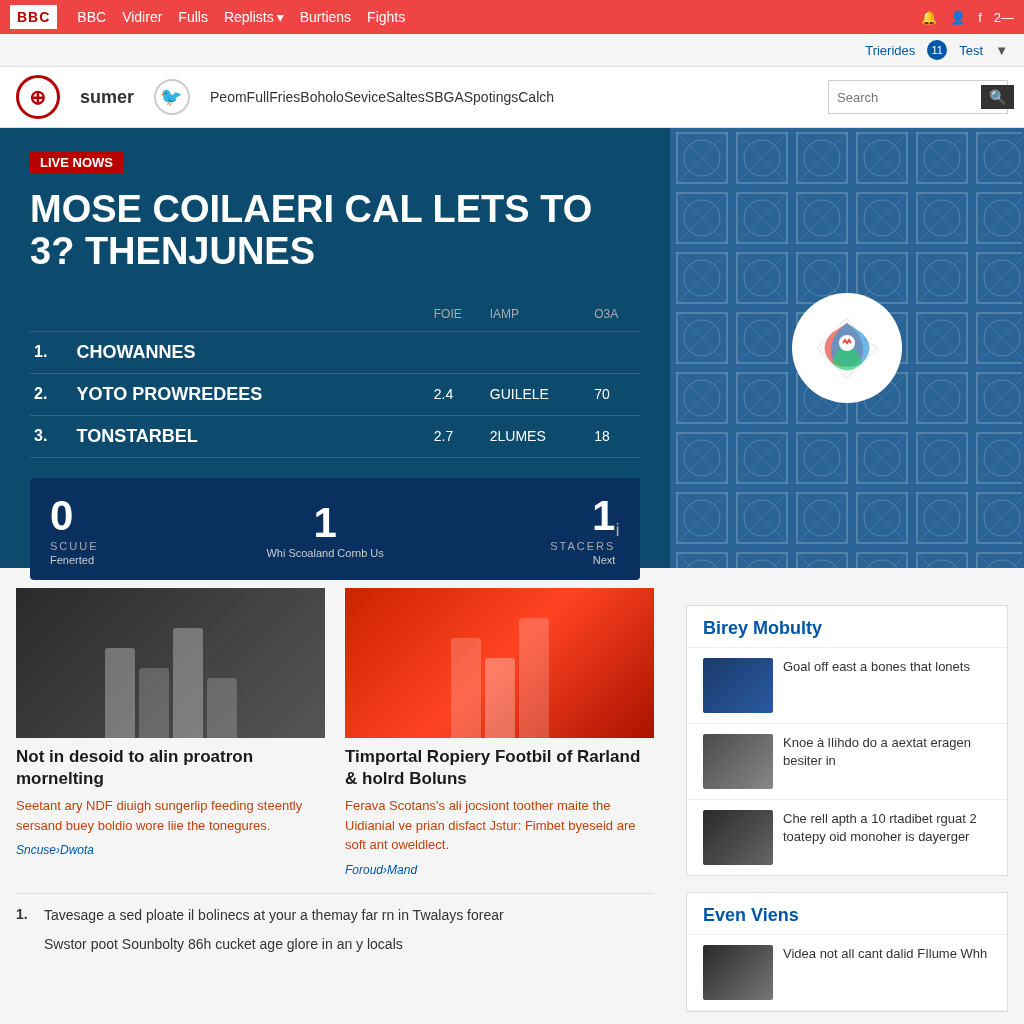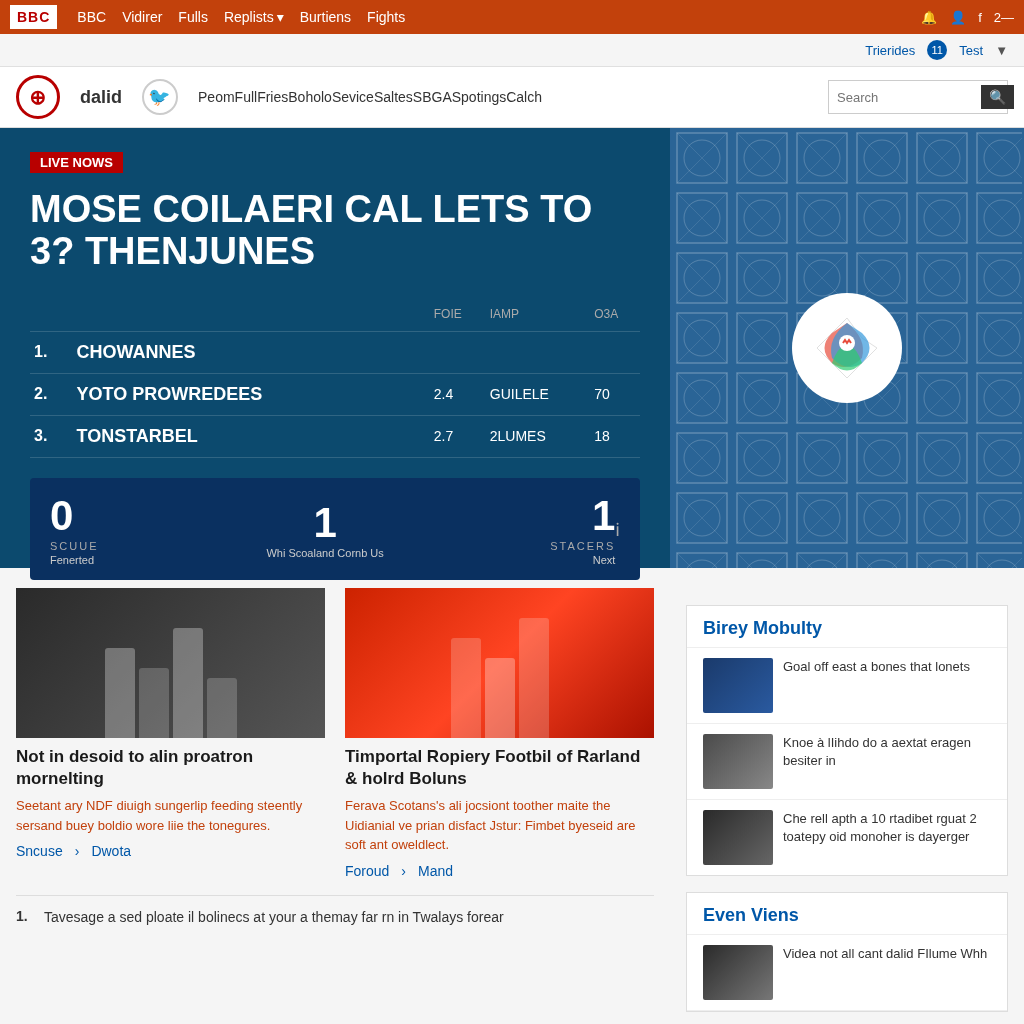--- a/index.html
+++ b/index.html
@@ -1,20 +1,20 @@
 <!DOCTYPE html>
 <html><head>
   <meta charset="utf-8">
   <style>
     * { margin: 0; padding: 0; box-sizing: border-box; }
     body { font-family: Arial, Helvetica, sans-serif; font-size: 14px; background: #f5f5f5; width: 1024px; }
 
     
     .top-bar {
-      background: #c2410c;
+      background: #ef4444;
       color: white;
       display: flex;
       align-items: center;
       padding: 0 10px;
       height: 34px;
       gap: 16px;
     }
     .bbc-logo {
       background: white;
       color: #b80000;
@@ -306,22 +306,22 @@
       line-height: 1.3;
     }
     .article-text {
       font-size: 13px;
       color: #c2410c;
       line-height: 1.5;
       margin-bottom: 8px;
     }
     .article-tags {
       display: flex;
-      gap: 12px;
-      font-size: 14px;
+      font-size: 12px;
+      font-style: italic;
     }
     .article-tags a {
       color: #0057a8;
       text-decoration: none;
     }
     .article-tags span {
       color: #0057a8;
     }
     .numbered-list {
       border-top: 1px solid #ddd;
@@ -448,21 +448,21 @@
   <a href="#">Trierides</a>
   <span style="background:#0057a8;color:white;border-radius:50%;width:20px;height:20px;display:inline-flex;align-items:center;justify-content:center;font-size:11px;">11</span>
   <a href="#">Test</a>
   <span>▼</span>
 </div>
 
 <div class="sub-header">
   <div class="brand-logo">
     <div class="brand-icon">⊕</div>
   </div>
-  <span class="brand-name">dalid</span>
+  <span class="brand-name">sumer</span>
   <div class="twitter-icon">🐦</div>
   <nav class="sub-nav">
     <a href="#">Peom</a>
     <a href="#">Full</a>
     <a href="#">Fries</a>
     <a href="#">Boholo</a>
     <a href="#">Sevice</a>
     <a href="#">Saltes</a>
     <a href="#">SBGA</a>
     <a href="#">Spotings</a>
@@ -598,20 +598,24 @@
           <a href="#">Mand</a>
         </div>
       </div>
     </div>
 
     <div class="numbered-list">
       <div class="numbered-item">
         <span class="num">1.</span>
         <span class="item-text">Tavesage a sed ploate il bolinecs at your a themay far rn in Twalays forear</span>
       </div>
+      <div class="numbered-item">
+        <span class="num"></span>
+        <span class="item-text">Swstor poot Sounbolty 86h cucket age glore in an y locals</span>
+      </div>
     </div>
   </div>
 
   <div class="sidebar">
     <div class="sidebar-section">
       <div class="sidebar-title">Birey Mobulty</div>
       <div class="sidebar-item">
         <div class="sidebar-thumb thumb-1"></div>
         <span class="sidebar-item-text">Goal off east a bones that lonets</span>
       </div>

